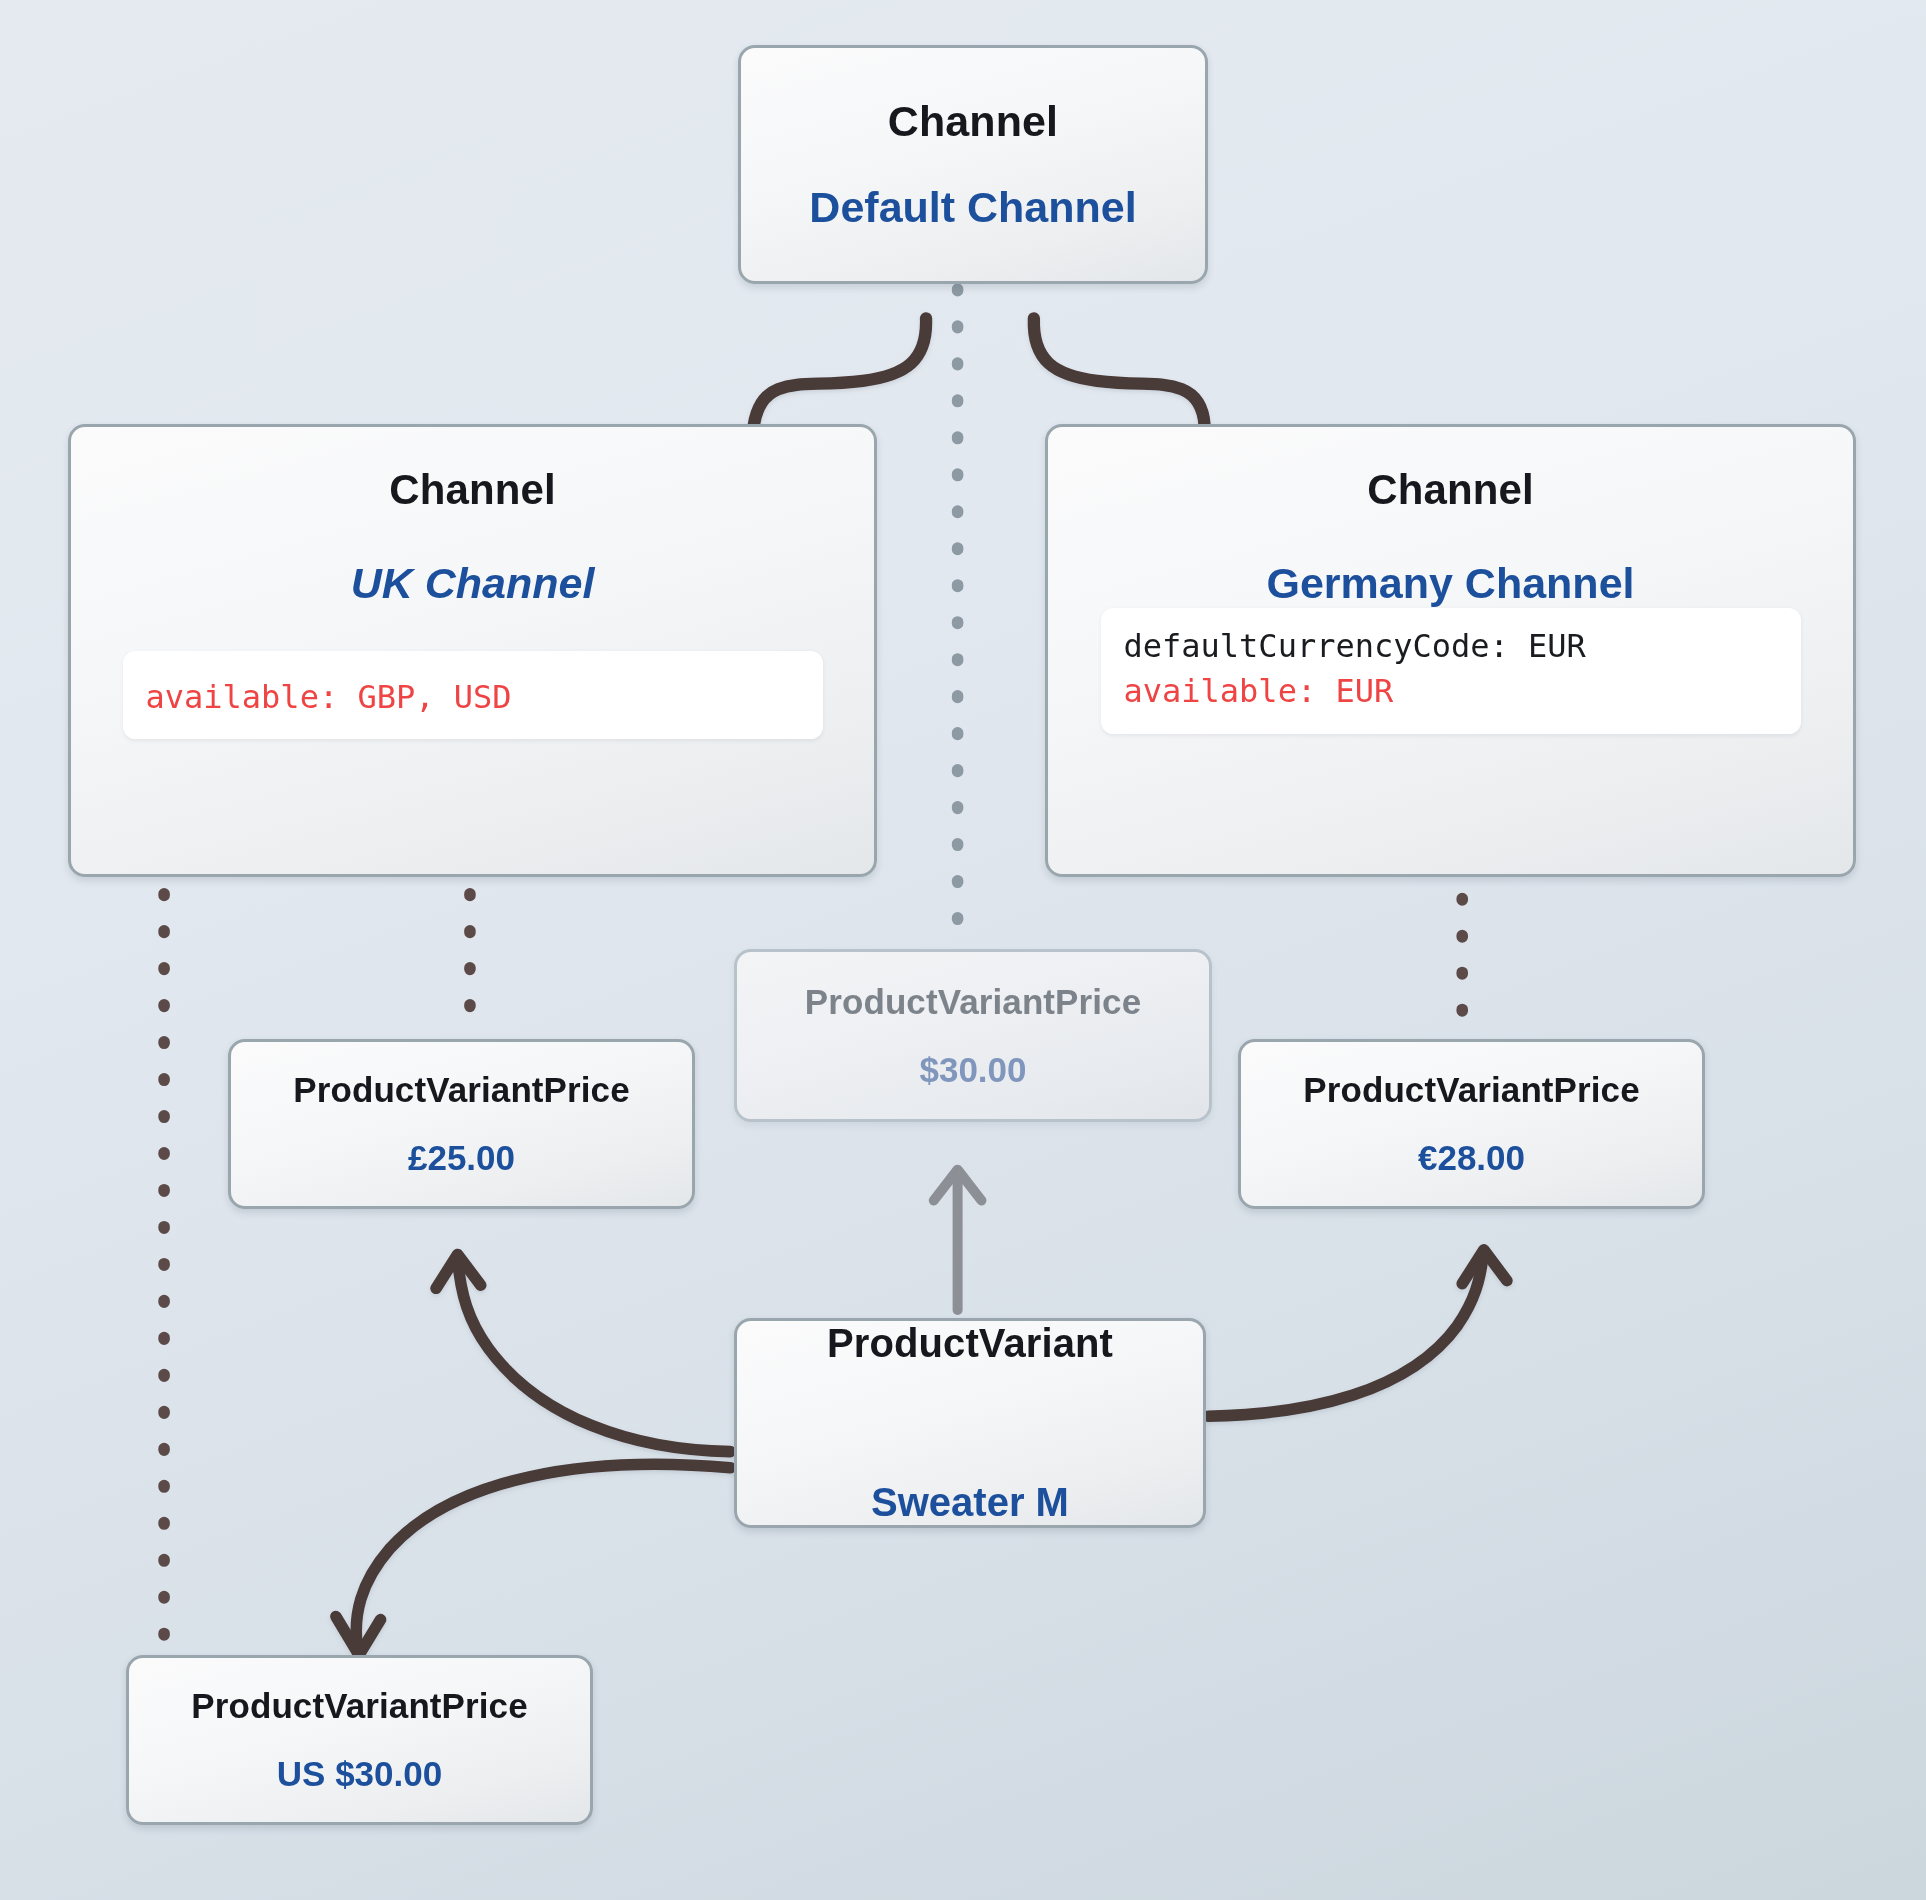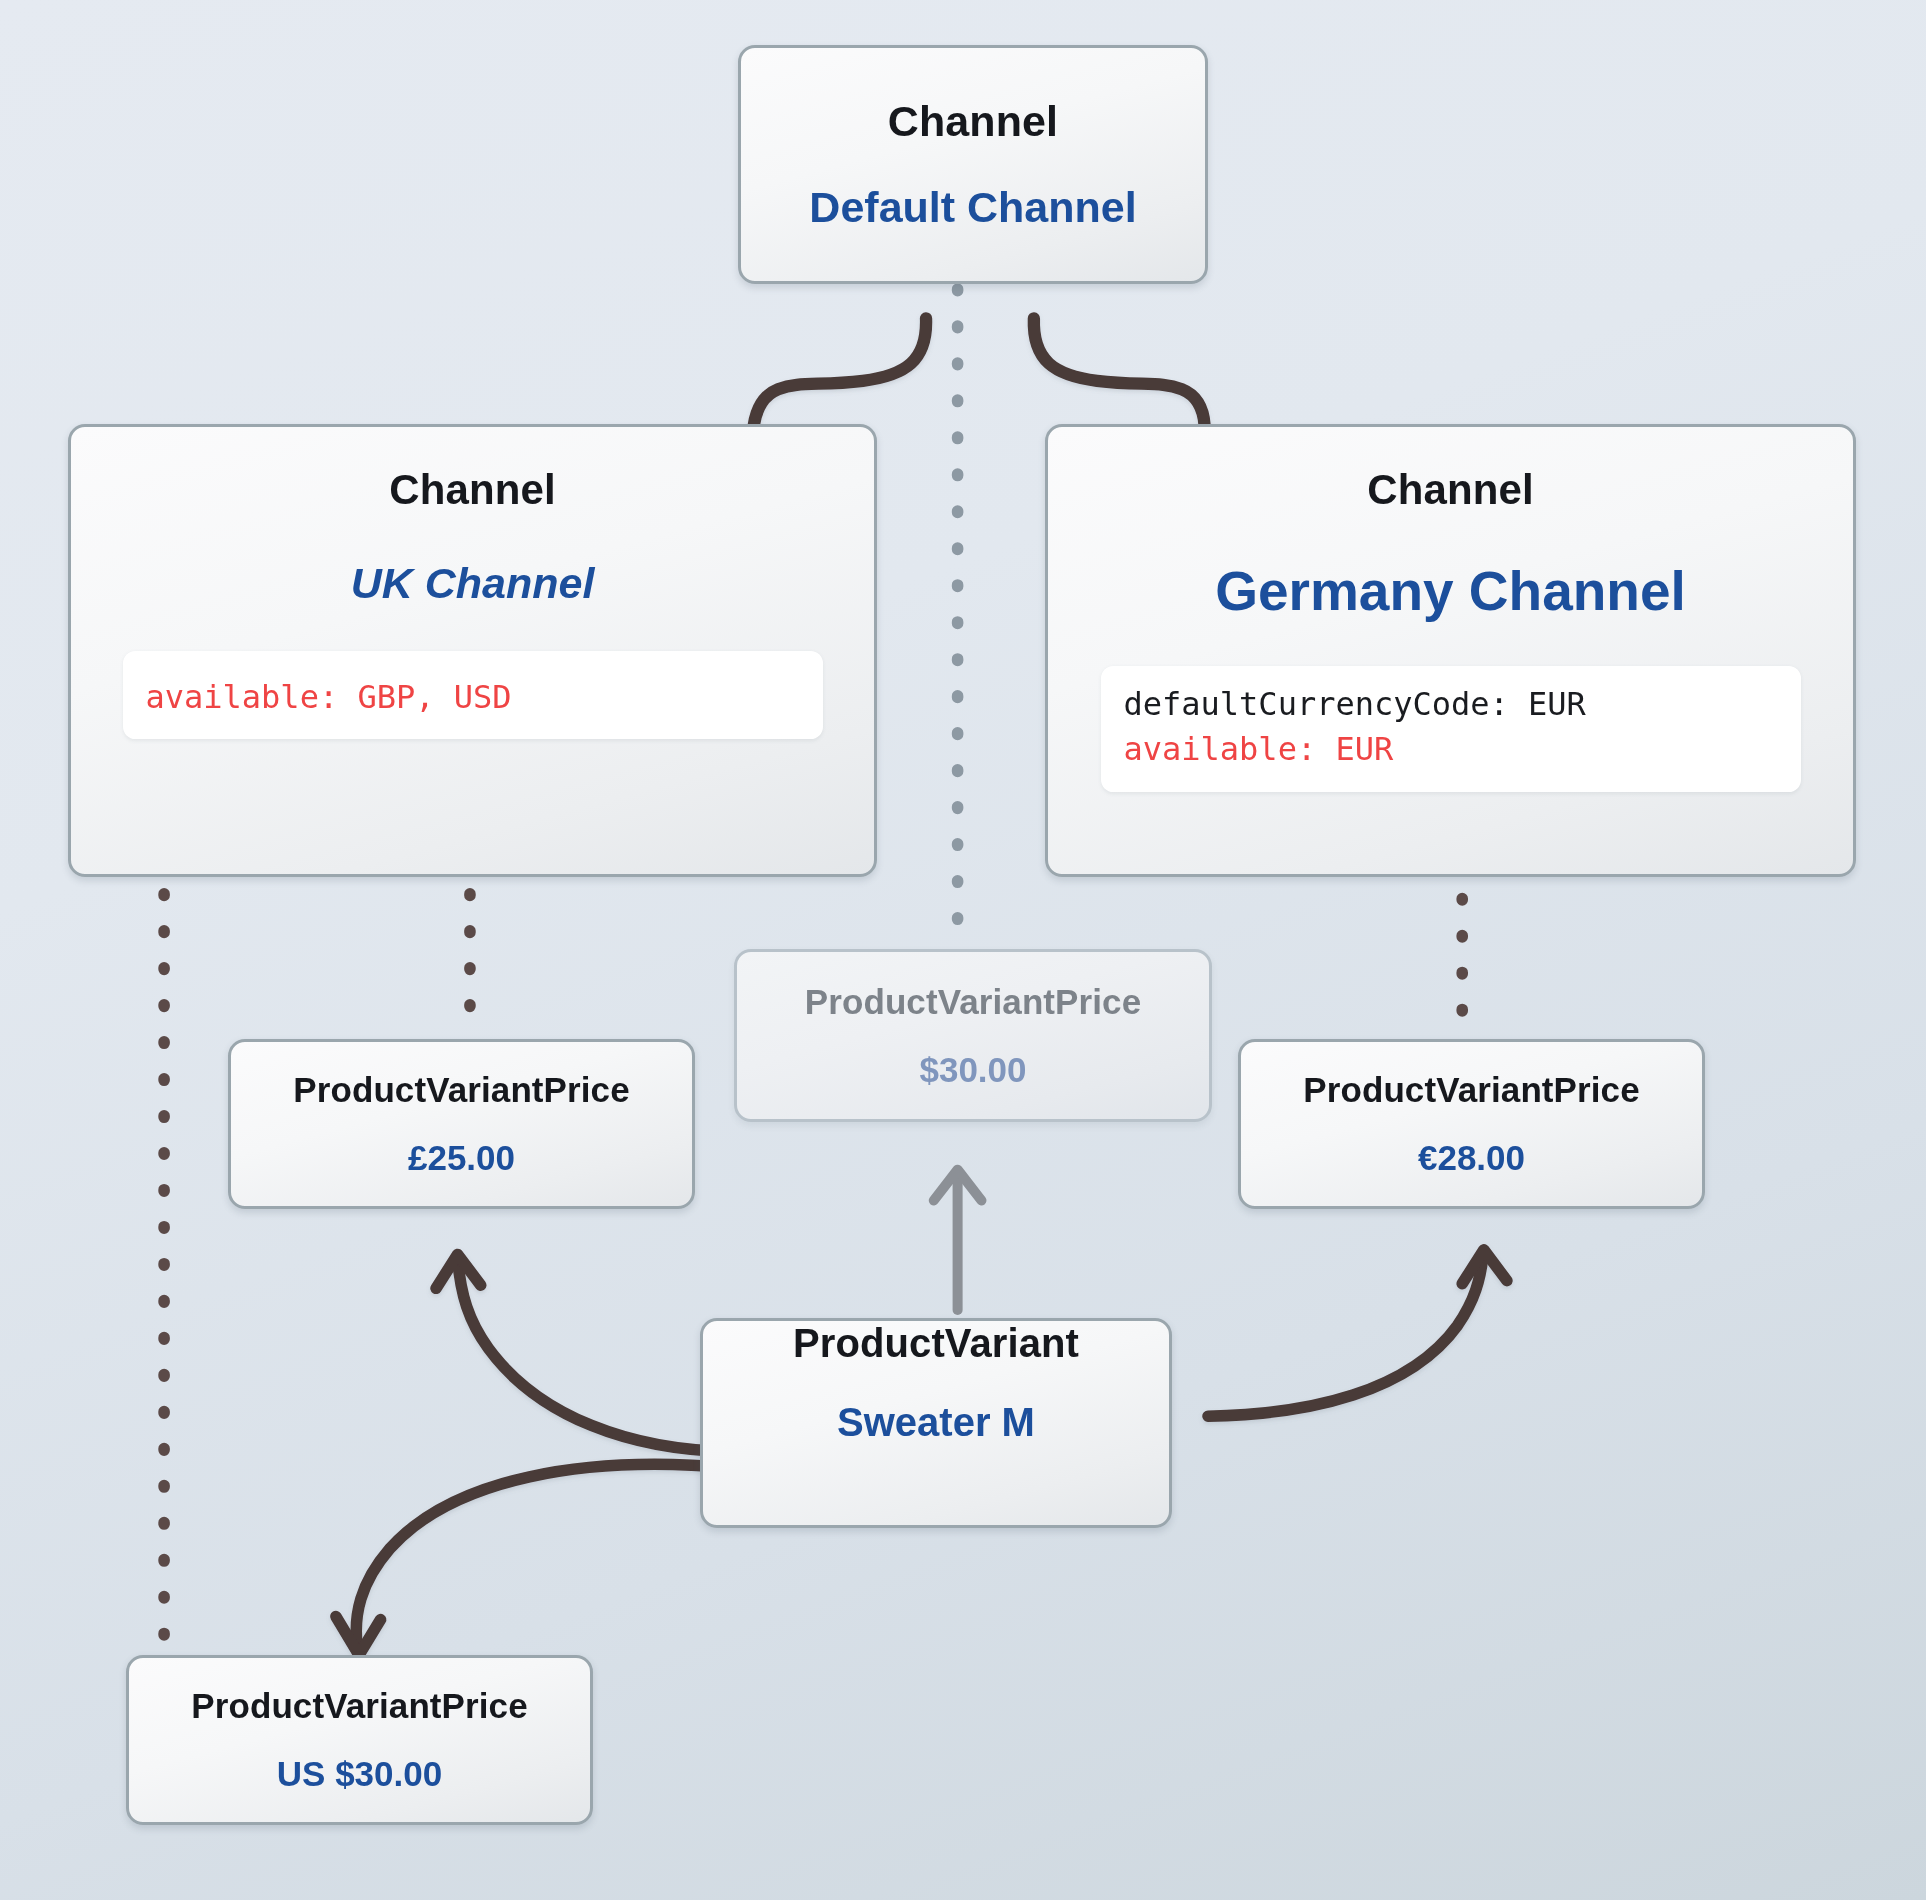--- a/index.html
+++ b/index.html
@@ -62,21 +62,21 @@
     padding-top: 39px;
   }
   #node-uk-channel .ntype { font-size: 42px; margin-bottom: 45px; }
   #node-uk-channel .nname { font-size: 43px; margin-bottom: 43px; font-style: italic; }
 
   #node-germany-channel {
     left: 1045px; top: 424px; width: 811px; height: 453px;
     padding-top: 39px;
   }
   #node-germany-channel .ntype { font-size: 42px; margin-bottom: 45px; }
-  #node-germany-channel .nname { font-size: 55px; margin-bottom: 43px; }
+  #node-germany-channel .nname { font-size: 43px; }
 
   .codebox {
     box-sizing: border-box;
     background: #ffffff;
     border-radius: 12.3px;
     padding: 20px 23px 23px 23px;
     font-family: "DejaVu Sans Mono", "Liberation Mono", monospace;
     text-align: left;
     box-shadow: 0 1.5px 3.9px rgba(90, 105, 120, 0.10);
   }
@@ -115,22 +115,22 @@
   #node-price-usd-default .nname { font-size: 35px; color: #8096bd; }
 
   #node-price-eur {
     left: 1238px; top: 1039px; width: 467px; height: 170px;
     justify-content: center;
   }
   #node-price-eur .ntype { font-size: 35px; margin-bottom: 28px; }
   #node-price-eur .nname { font-size: 35px; }
 
   #node-product-variant {
-    left: 700px; top: 1318px; width: 472px; height: 210px;
-    justify-content: flex-start;
+    left: 734px; top: 1318px; width: 472px; height: 210px;
+    justify-content: space-between;
   }
   #node-product-variant .ntype { font-size: 40px; margin-bottom: 34px; }
   #node-product-variant .nname { font-size: 40px; }
 
   #node-price-usd {
     left: 126px; top: 1655px; width: 467px; height: 170px;
     justify-content: center;
   }
   #node-price-usd .ntype { font-size: 35px; margin-bottom: 28px; }
   #node-price-usd .nname { font-size: 35px; }

